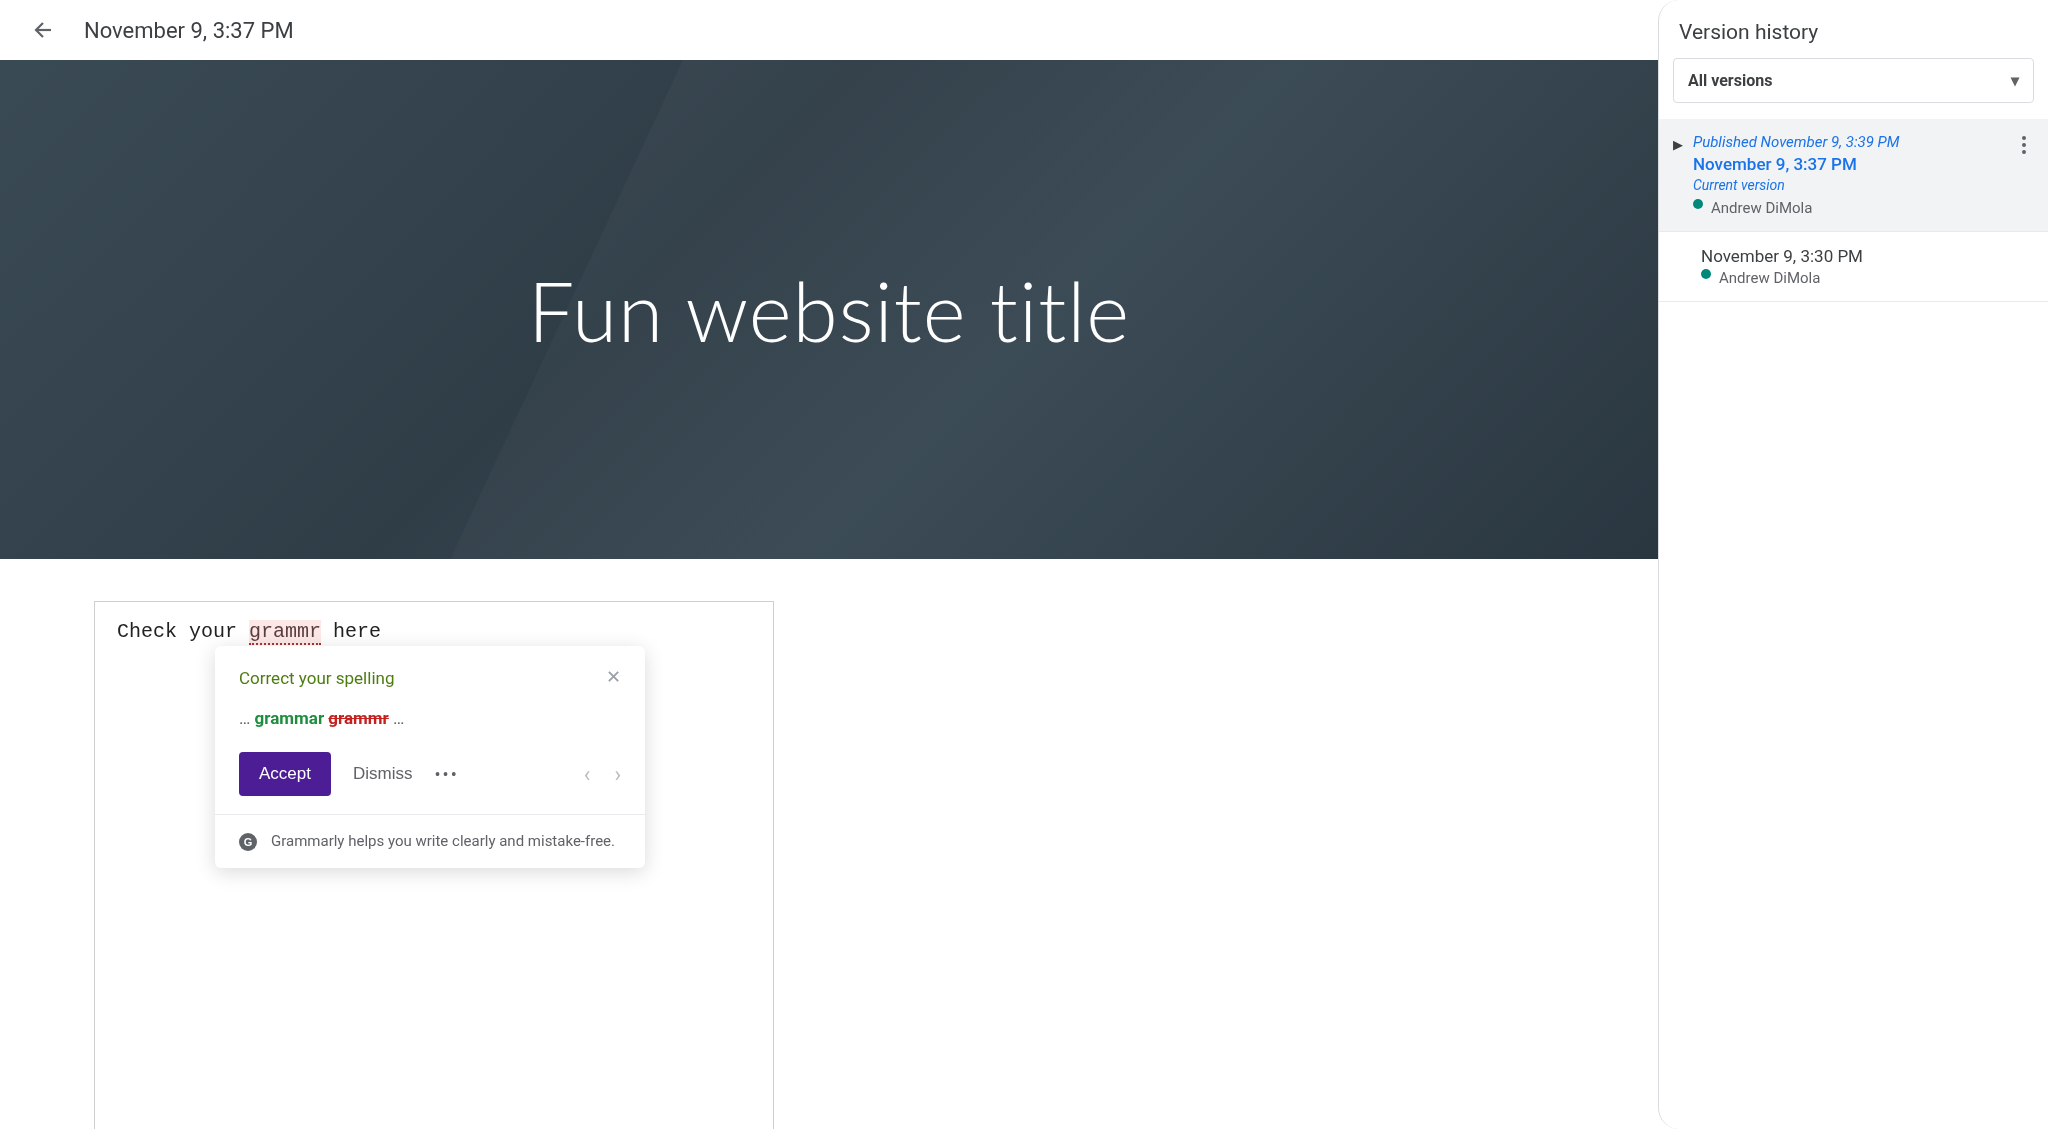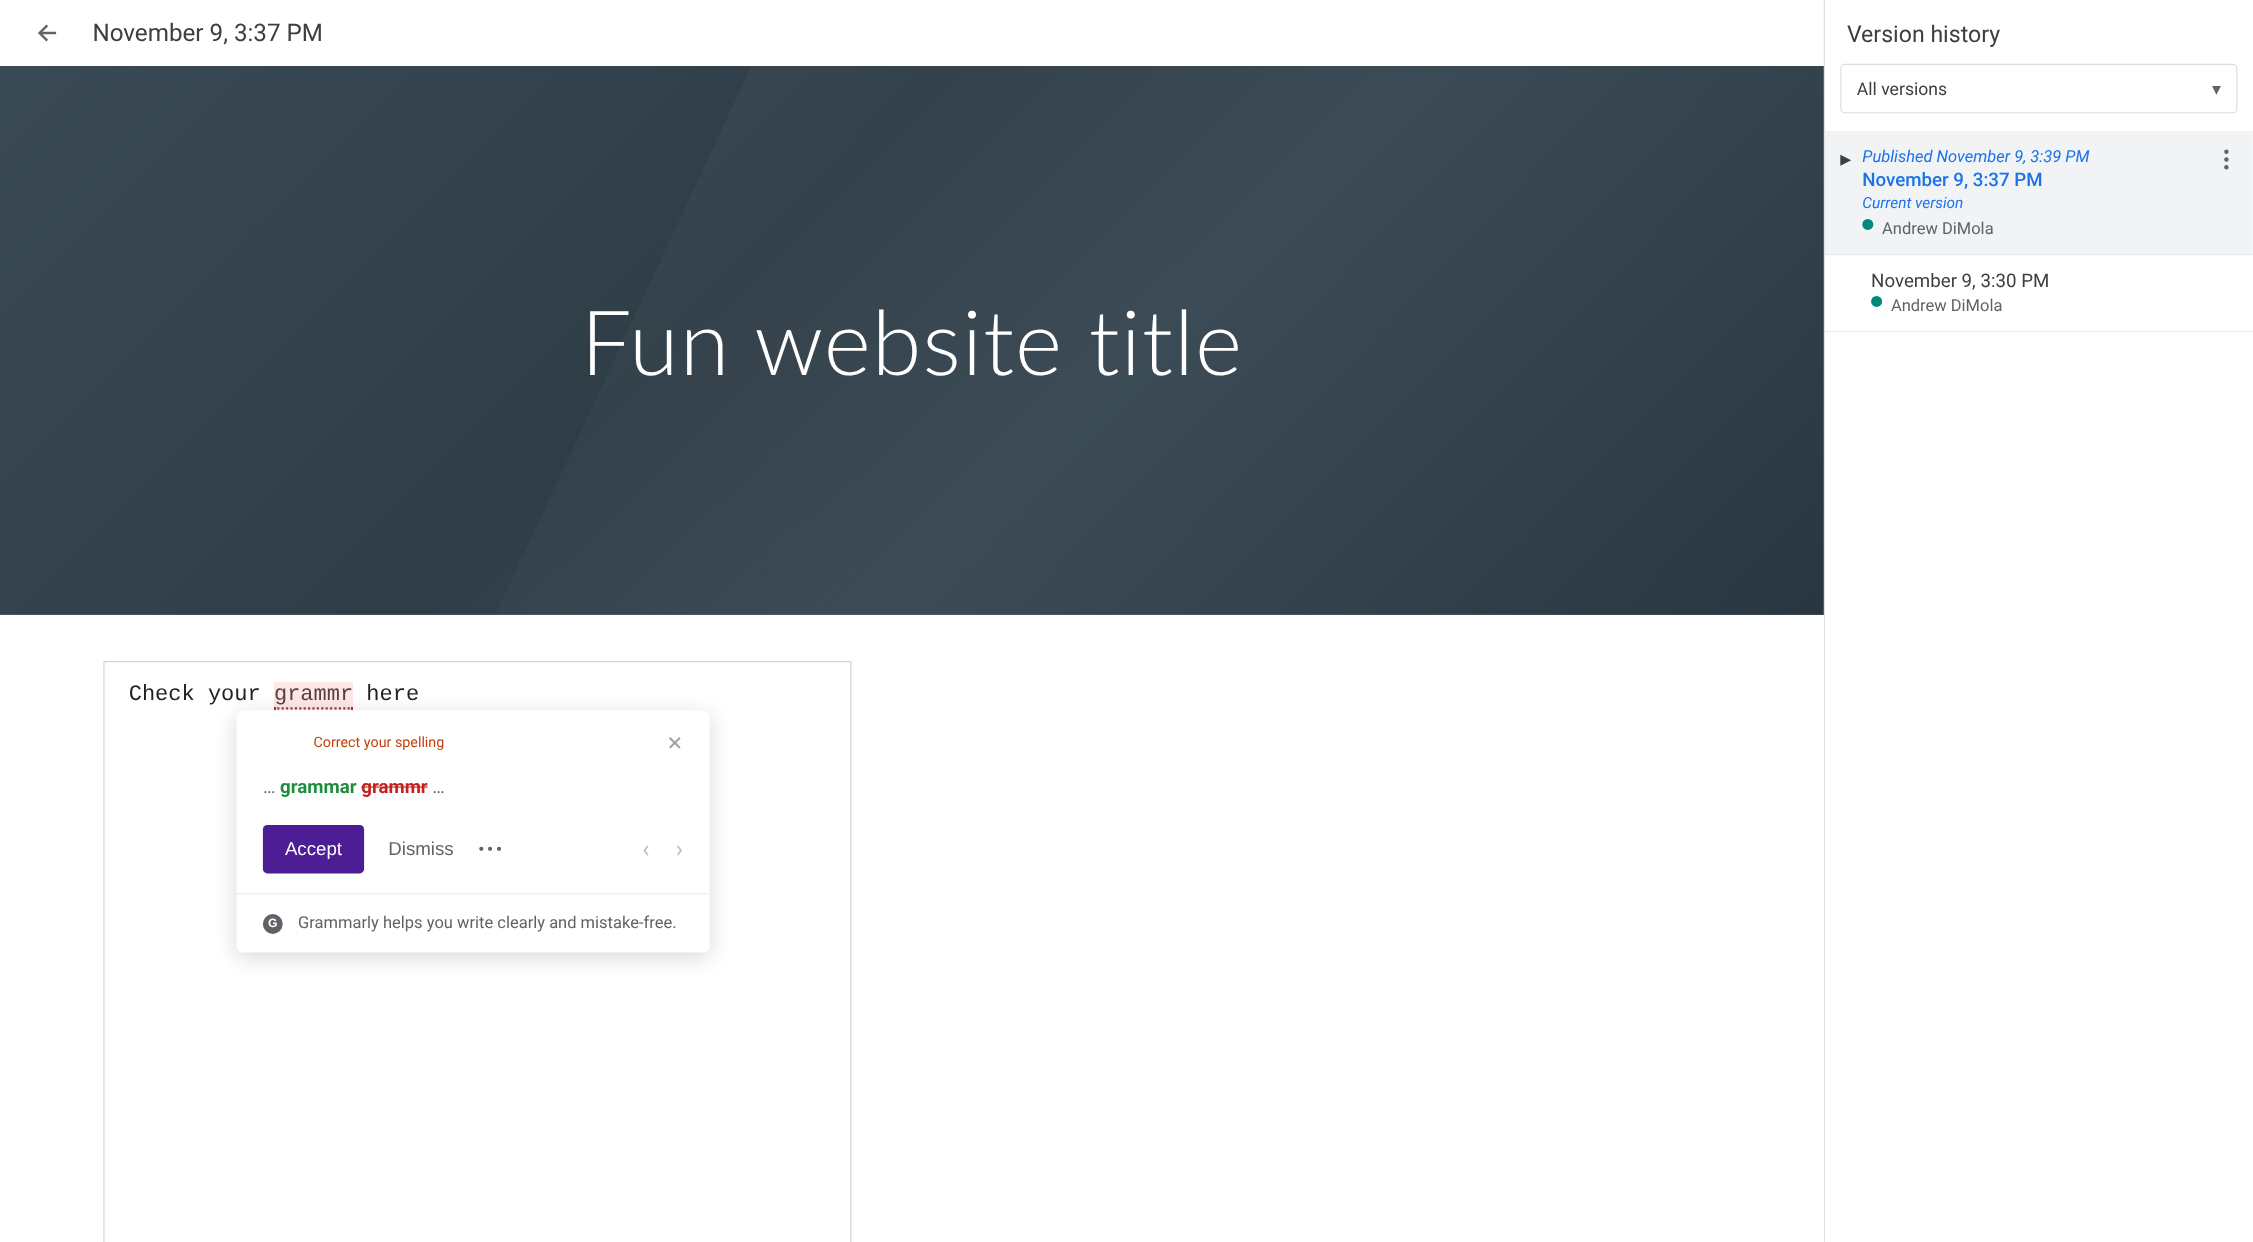--- a/index.html
+++ b/index.html
@@ -99,23 +99,22 @@
       box-shadow: 0 4px 20px rgba(0,0,0,0.15);
       font-family: Roboto, Arial, sans-serif;
     }
     .popup-header {
       padding: 22px 24px 14px 24px;
       display: flex;
       justify-content: space-between;
       align-items: flex-start;
     }
     .popup-title {
-      font-size: 13px;
-      color: #c2410c;
-      margin-left: 46px;
+      font-size: 17px;
+      color: #4d7c0f;
     }
     .popup-close {
       color: #9aa0a6;
       cursor: pointer;
       font-size: 18px;
       line-height: 1;
     }
     .popup-body {
       padding: 6px 24px 18px 24px;
     }
@@ -189,37 +188,39 @@
       line-height: 1.4;
     }
     
     .sidebar {
       width: 390px;
       border-left: 1px solid #dadce0;
       height: 100%;
       display: flex;
       flex-direction: column;
       background: #fff;
+      border-radius: 21px;
     }
     .sidebar-header {
       padding: 20px 20px 14px 20px;
       font-size: 21px;
       color: #3c4043;
     }
     .filter-select {
       margin: 0 14px 16px 14px;
       border: 1px solid #dadce0;
       border-radius: 4px;
       padding: 12px 14px;
       display: flex;
       justify-content: space-between;
       align-items: center;
       font-size: 16px;
       color: #3c4043;
       cursor: pointer;
+      font-weight: bold;
     }
     .section-label {
       padding: 12px 20px 10px 20px;
       font-size: 13px;
       font-weight: 500;
       color: #5f6368;
       letter-spacing: 0.5px;
     }
     .version-item {
       padding: 14px 16px 14px 14px;

